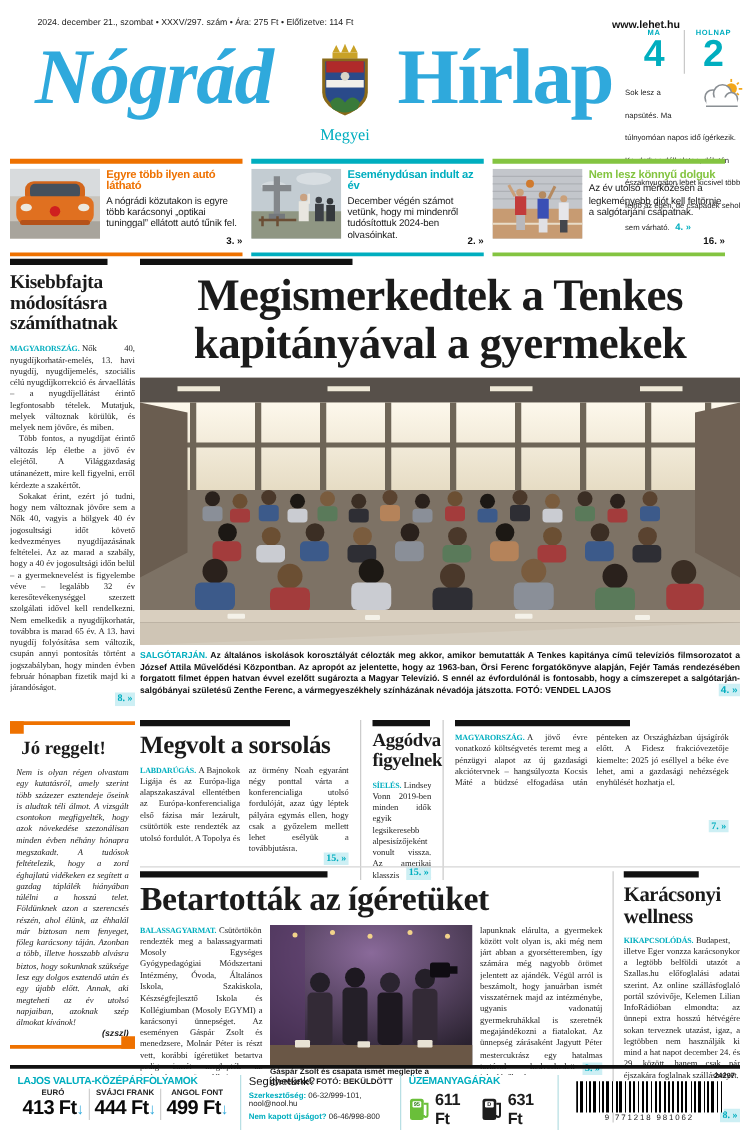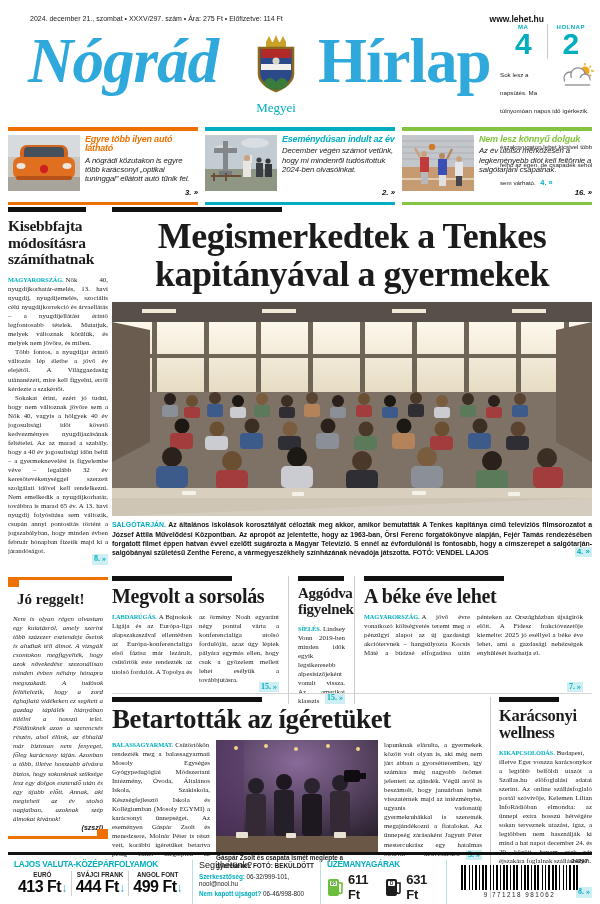--- a/index.html
+++ b/index.html
@@ -21,22 +21,22 @@
   .w-temps{display:flex;align-items:stretch;}
   .w-col{flex:1;text-align:center;}
   .w-col+.w-col{border-left:1px solid #c9c9c9;}
   .w-label{font-size:6px;font-weight:bold;color:#00aebf;letter-spacing:.5px;}
   .w-num{font-size:30px;font-weight:bold;color:#00aebf;line-height:.95;}
   .w-body{margin-top:4px;position:relative;}
   .w-text{font-size:6.2px;line-height:1.3;color:#222;width:94px;}
   .w-icon{float:right;width:34px;height:26px;margin:0 0 2px 3px;}
   .w-ref{color:#00aebf;font-weight:bold;font-size:7.5px;}
   
-  .teasers{position:absolute;top:127px;left:8px;right:8px;display:grid;
-           grid-template-columns:1fr 1fr 1fr;gap:7px;font-style:italic;}
+  .teasers{position:absolute;top:127px;left:8px;right:20px;display:grid;
+           grid-template-columns:1fr 1fr 1fr;gap:7px;}
   .teaser{border-top:4px solid;border-bottom:3px solid;padding:4px 0 5px;display:flex;gap:5px;height:62px;}
   .teaser.orange{border-color:#ee7100;} .teaser.teal{border-color:#00aebf;} .teaser.green{border-color:#84c441;}
   .t-photo{width:72px;height:56px;flex:0 0 auto;}
   .t-text{position:relative;flex:1;}
   .t-head{font-size:9px;font-weight:bold;line-height:1.05;letter-spacing:-.2px;margin-bottom:2px;}
   .orange .t-head{color:#ee7100;} .teal .t-head{color:#00aebf;} .green .t-head{color:#84c441;}
   .t-body{font-size:7.8px;line-height:1.18;letter-spacing:-.1px;}
   .ref-dark{position:absolute;bottom:0;right:0;font-size:7.8px;font-weight:bold;color:#111;}
   
   .bar{height:5px;background:#111;}
@@ -409,21 +409,20 @@
     <div class="midcol">
       <div class="bar" style="width:46px"></div>
       <h3 class="mid-title mt-small">Aggódva figyelnek</h3>
       <div class="mid-body serifbody">
         <span class="kick">SÍELÉS.</span><span>Lindsey Vonn 2019-ben minden idők egyik legsikeresebb alpesisízőjeként vonult vissza. Az amerikai klasszis újra versenyez.</span>
         <span class="ref">15. »</span>
       </div>
     </div>
     <div class="midcol">
       <div class="bar" style="width:140px"></div>
-      <h3 class="mid-title mt-big">A béke éve lehet</h3>
       <div class="mid-body serifbody cols2">
         <span class="kick">MAGYARORSZÁG.</span><span>A jövő évre vonatkozó költségvetés teremt meg a pénzügyi alapot az új gazdasági akciótervnek – hangsúlyozta Kocsis Máté a büdzsé elfogadása után pénteken az Országházban újságírók előtt. A Fidesz frakcióvezetője kiemelte: 2025 jó eséllyel a béke éve lehet, ami a gazdasági nehézségek enyhülését hozhatja el.</span>
         <span class="ref">7. »</span>
       </div>
     </div>
   </div>
 
   <div class="hr-light"></div>
 
   <div class="bottomrow">

